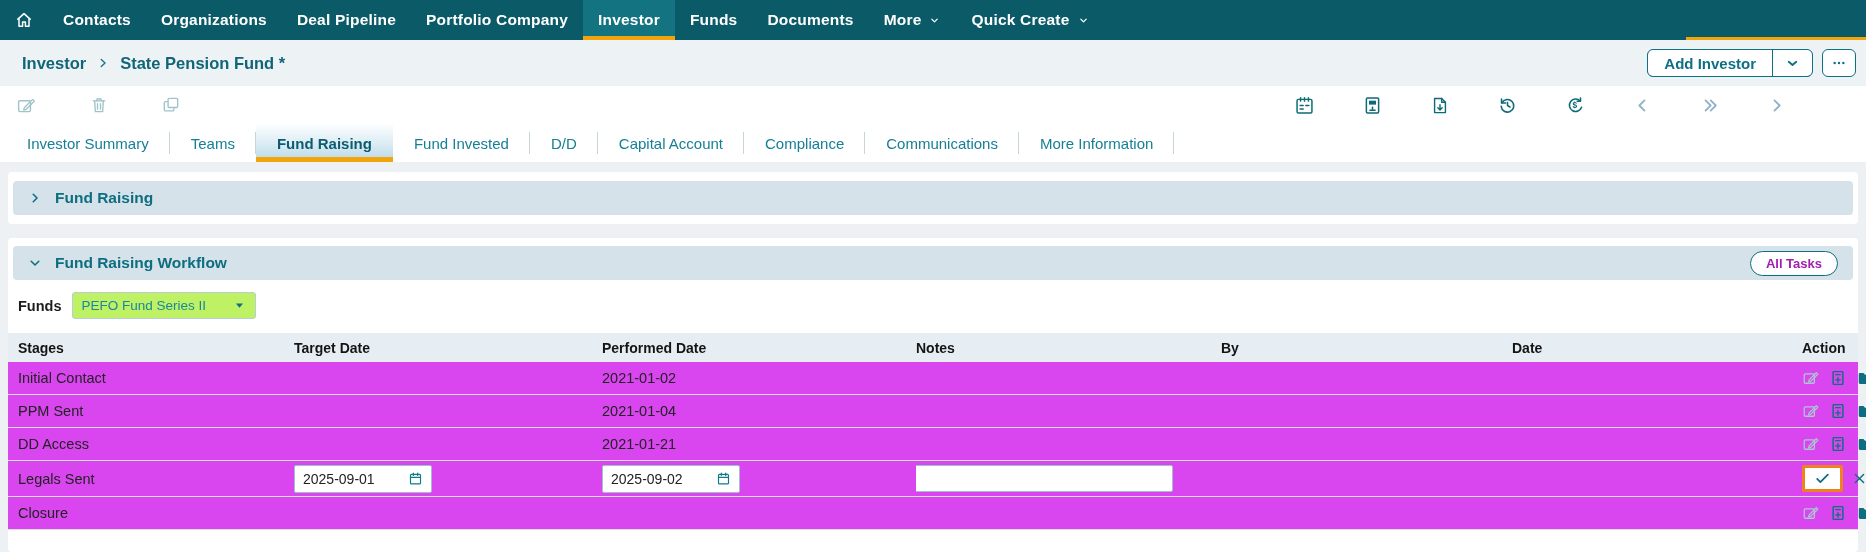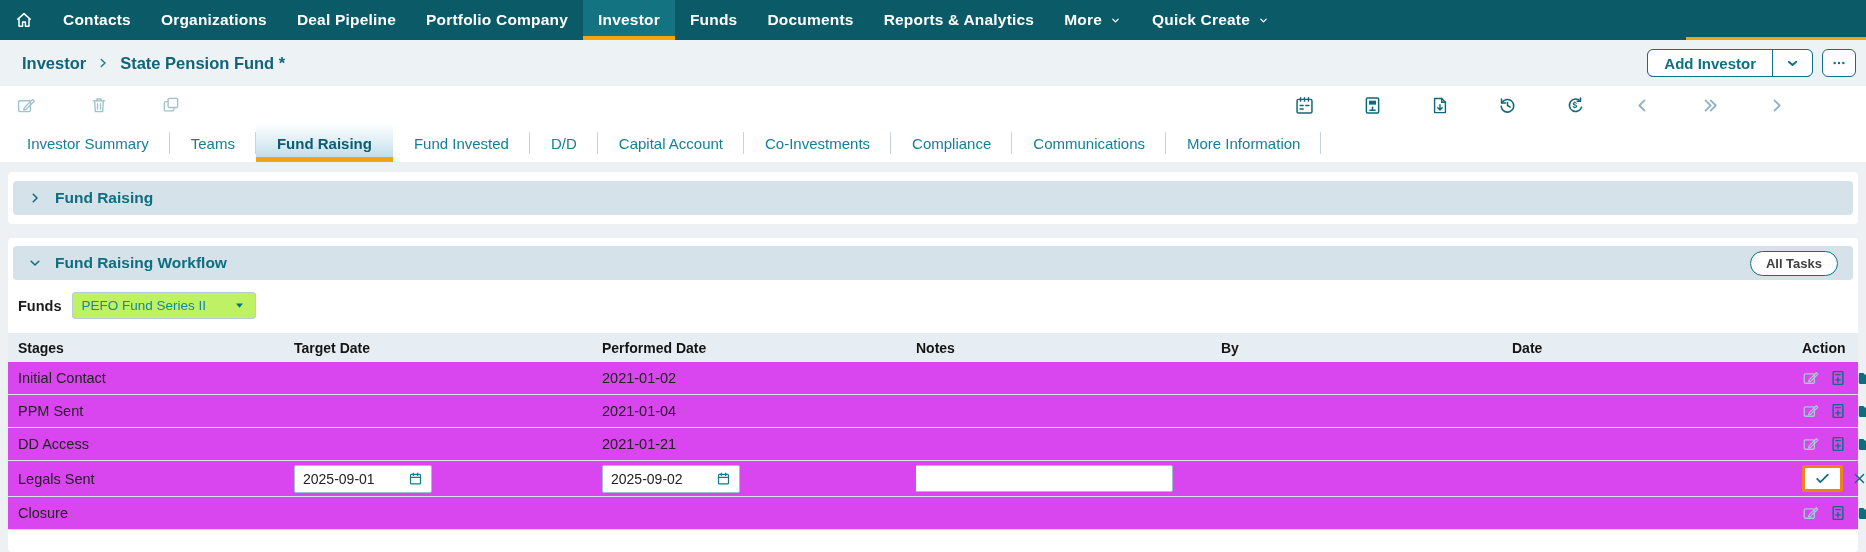--- a/index.html
+++ b/index.html
@@ -44,21 +44,21 @@
 
   
   .content { background:#eef1f3; height:390px; padding:10px 8px 0; display:flex; flex-direction:column; gap:14px; }
   .card { background:#fff; border-radius:4px; }
   .card1 { padding:9px 5px; }
   .card2 { flex:1; padding:8px 0 0; display:flex; flex-direction:column; }
   .sect-bar { background:#d6e2e9; border-radius:4px; height:34px; display:flex; align-items:center;
               gap:13px; padding:0 15px; color:#0d6e80; font-weight:700; font-size:15.5px; cursor:pointer; }
   .card2 .sect-bar { margin:0 5px; }
   .btn-alltasks { margin-left:auto; background:#fff; border:1.6px solid #0d6e80; border-radius:14px;
-                  color:#404040; font-weight:700; font-size:13px; padding:4px 15px; }
+                  color:#a21caf; font-weight:700; font-size:13px; padding:4px 15px; }
 
   .funds-row { display:flex; align-items:center; gap:10px; padding:12px 0 9px 10px; }
   .funds-label { font-weight:700; font-size:14.5px; color:#1c1c1c; }
   .funds-select { width:184px; height:27px; border:1px solid #b9cdd6; border-radius:3px; background:#bef264;
                   display:flex; align-items:center; padding:0 9px; color:#1b86a0; font-size:13.5px; cursor:pointer; }
   .funds-select .tri { margin-left:auto; }
 
   
   .trow { display:grid; grid-template-columns:244px 276px 282px 273px 259px 258px 1fr;
           align-items:center; padding-left:10px;gap:32px; }
@@ -88,21 +88,20 @@
         <path d="M6 10.3V19.5h4.3v-5.2h3.4v5.2H18v-9.2"></path>
       </svg>
   </div>
   <a class="nav-item">Contacts</a>
   <a class="nav-item">Organizations</a>
   <a class="nav-item">Deal Pipeline</a>
   <a class="nav-item">Portfolio Company</a>
   <a class="nav-item active">Investor</a>
   <a class="nav-item">Funds</a>
   <a class="nav-item">Documents</a>
-  <a class="nav-item">Reports &amp; Analytics</a>
   <a class="nav-item">
       <span>More</span>
       <svg width="13" height="13" viewBox="0 0 24 24" fill="none" stroke="#fff" stroke-width="2.4" stroke-linecap="round" stroke-linejoin="round">
         <path d="M7 9.5l5 5 5-5"></path>
       </svg>
     </a>
   <a class="nav-item">
       <span>Quick Create</span>
       <svg width="13" height="13" viewBox="0 0 24 24" fill="none" stroke="#fff" stroke-width="2.4" stroke-linecap="round" stroke-linejoin="round">
         <path d="M7 9.5l5 5 5-5"></path>
@@ -217,21 +216,20 @@
   </div>
 </div>
 
 <div class="tabs">
   <div class="tab">Investor Summary</div>
   <div class="tab">Teams</div>
   <div class="tab active">Fund Raising</div>
   <div class="tab">Fund Invested</div>
   <div class="tab">D/D</div>
   <div class="tab">Capital Account</div>
-  <div class="tab">Co-Investments</div>
   <div class="tab">Compliance</div>
   <div class="tab">Communications</div>
   <div class="tab">More Information</div>
 </div>
 
 <div class="content">
 
   <div class="card card1">
     <div class="sect-bar">
       <svg width="14" height="14" viewBox="0 0 24 24" fill="none" stroke="#0d6e80" stroke-width="2.6" stroke-linecap="round" stroke-linejoin="round">

